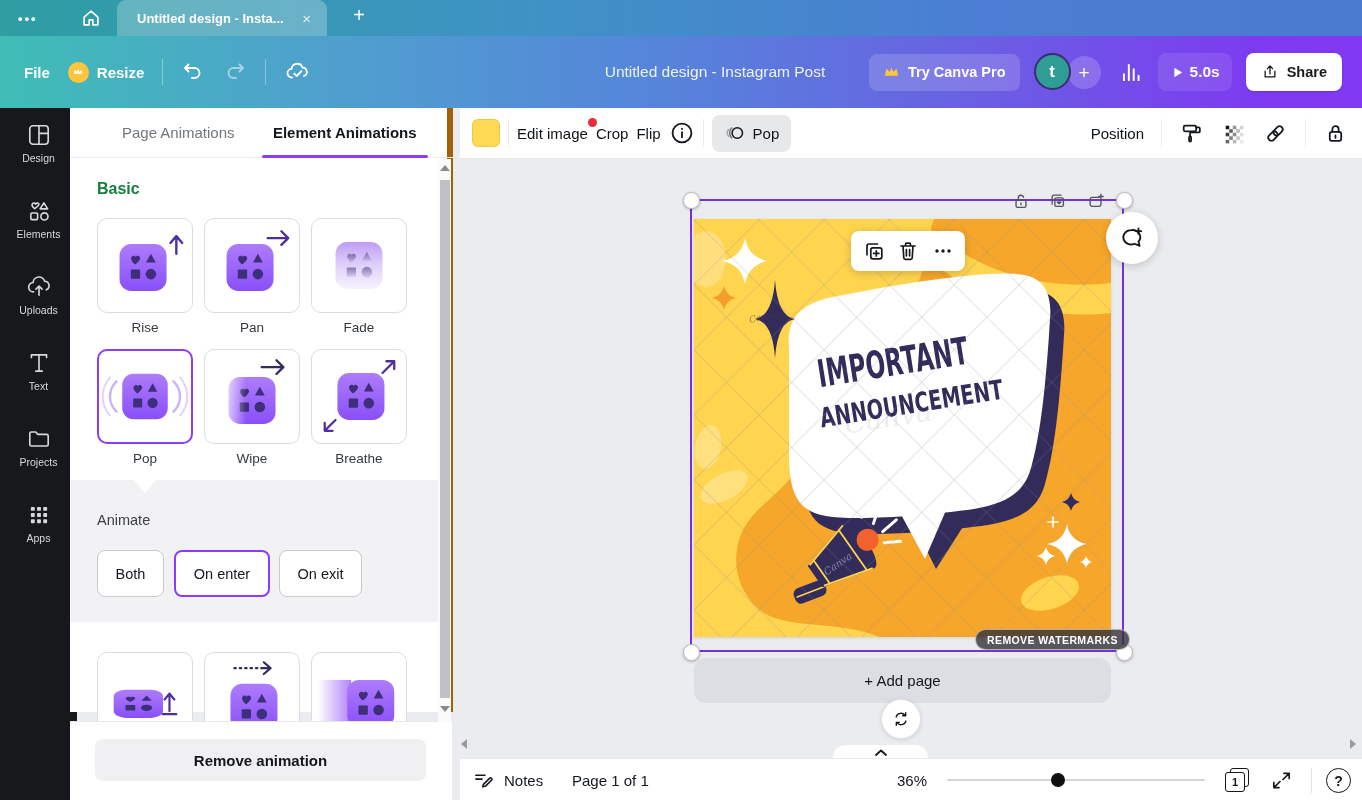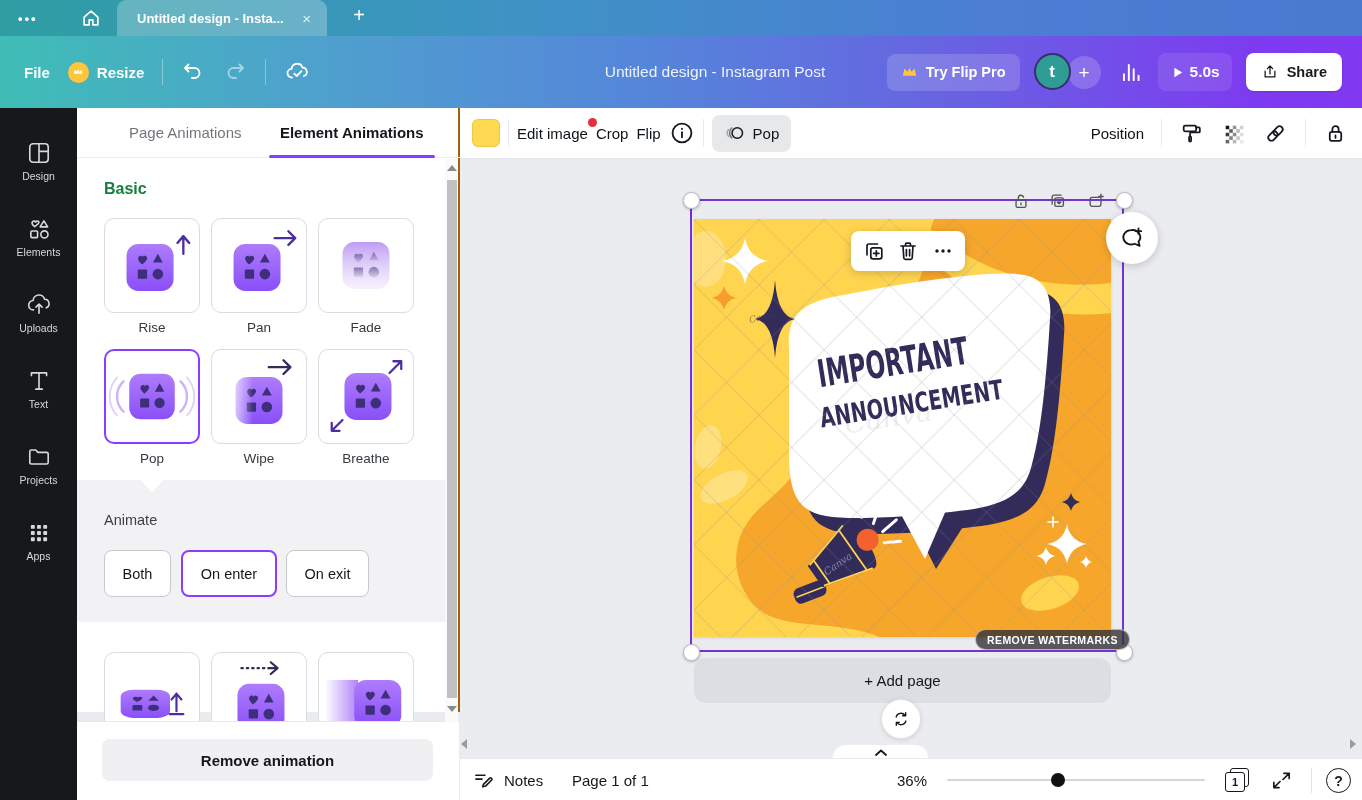--- a/index.html
+++ b/index.html
@@ -50,26 +50,26 @@
   .swatch { width:28px; height:28px; border-radius:6px; background:var(--swatch,#FFD951); box-shadow:inset 0 0 0 1px rgba(0,0,0,0.08); }
   .tb-div { width:1px; height:28px; background:#E9EAEC; }
   .tb-txt { font-size:15px; color:#0E1318; font-weight:500; position:relative; }
   .red-dot { position:absolute; right:-9px; top:-7px; width:9px; height:9px; border-radius:50%; background:#E52E3D; }
   .pop-chip { height:37px; padding:0 12px; background:#E7E8EA; border-radius:8px; display:flex; align-items:center; gap:7px;
     font-size:15px; color:#0E1318; font-weight:500; }
   .tb-right { position:absolute; right:14px; top:0; height:50px; display:flex; align-items:center; gap:17px; }
 
   
   #rail { left:0; top:108px; width:77px; height:692px; background:#17181B; display:flex; flex-direction:column;
-    align-items:center; padding-top:32px; }
+    align-items:center; padding-top:14px; }
   .rail-item { width:77px; height:44px; margin-bottom:32px; display:flex; flex-direction:column; align-items:center; gap:4px; }
   .rail-label { font-size:10.5px; color:#D6D9DB; }
 
   
-  #panel { left:77px; top:108px; width:383px; height:604px; background:#fff; border-right:2px solid #a16207; }
+  #panel { left:70px; top:108px; width:383px; height:604px; background:#fff; border-right:6px solid #a16207; }
   .panel-tabs { position:absolute; left:0; top:0; width:383px; height:50px; display:flex; padding:0 25px; border-bottom:1px solid #ECECEE; }
   .ptab { flex:1; display:flex; align-items:center; justify-content:center; font-size:15px; color:#71767C; font-weight:500; position:relative; }
   .ptab.active { color:#14181D; font-weight:600; }
   .ptab.active::after { content:""; position:absolute; left:0; bottom:-1px; width:100%; height:3px; background:var(--accent,#8B3DFF); border-radius:2px; }
   .sec-h { position:absolute; left:27px; top:72px; font-size:16px; font-weight:700; color:#15803d; }
   .anim-row { position:absolute; left:27px; display:flex; gap:11px; }
   .anim-item { width:96px; display:flex; flex-direction:column; align-items:center;text-align:center; }
   .anim-card { width:96px; height:95px; border:1px solid #D9DCE0; border-radius:10px; background:#fff;
     display:flex; align-items:center; justify-content:center; }
   .anim-card.selected { border:2px solid var(--accent,#8B3DFF); }
@@ -176,21 +176,21 @@
             <path class="ico-w" d="M7.5 17.5 a4.3 4.3 0 0 1-.4-8.6 A5.6 5.6 0 0 1 18 7.6 a4.3 4.3 0 0 1 1.3 8.4 M9.8 13.6 l2.4 2.4 L17 11.2"></path>
           </svg>
       </span>
     </div>
     <div class="h-title">Untitled design - Instagram Post</div>
     <div class="h-right">
       <span class="try-pro">
         <svg width="17" height="15" viewBox="0 0 20 18">
           <path d="M2 13 L3.8 4.5 L8 8 L10 3 L12 8 L16.2 4.5 L18 13 Z M3.5 15.5 H16.5" fill="#FFC53D"></path>
           </svg>
-        <span>Try Flip Pro</span>
+        <span>Try Canva Pro</span>
       </span>
       <span class="avatar-wrap">
         <span class="plus-circle">+</span>
         <span class="avatar">t</span>
       </span>
       <span>
         <svg width="26" height="26" viewBox="0 0 24 24">
             <path class="ico-w" d="M5.5 19.5 V14 M10 19.5 V5.5 M14.5 19.5 V9.5 M19 19.5 V15.5"></path>
           </svg>
       </span>

